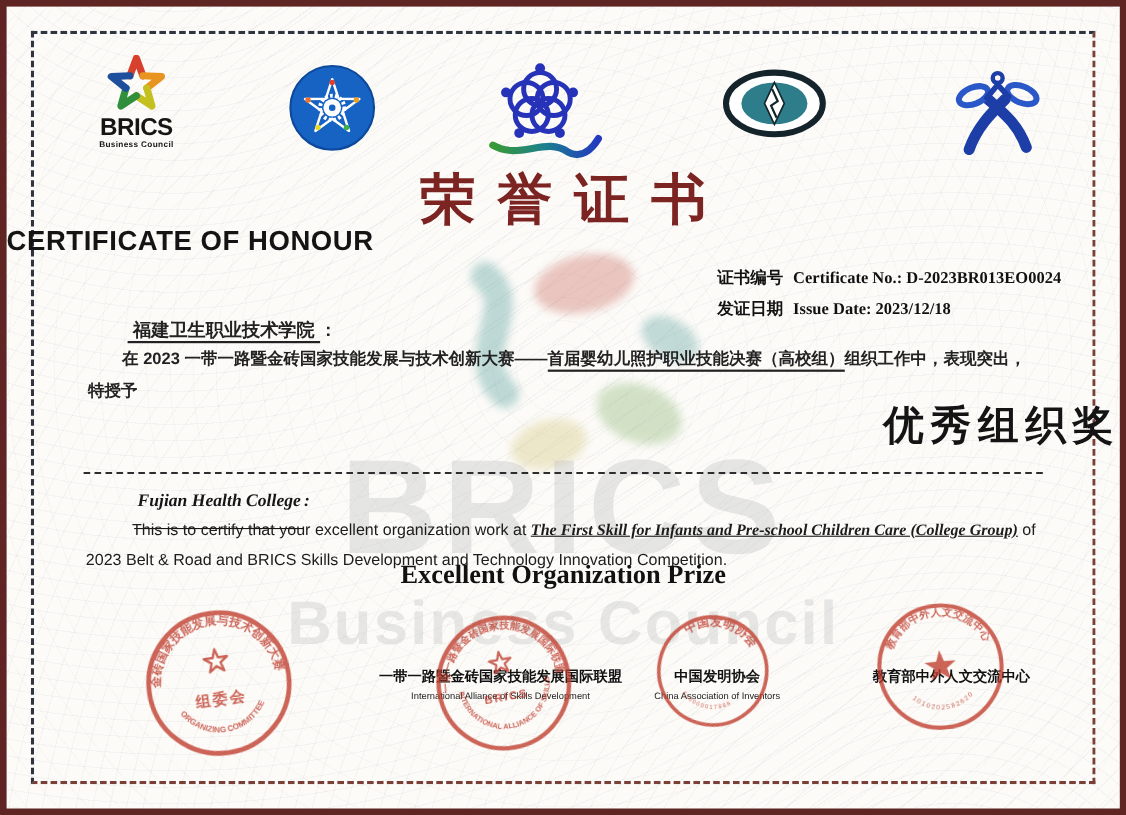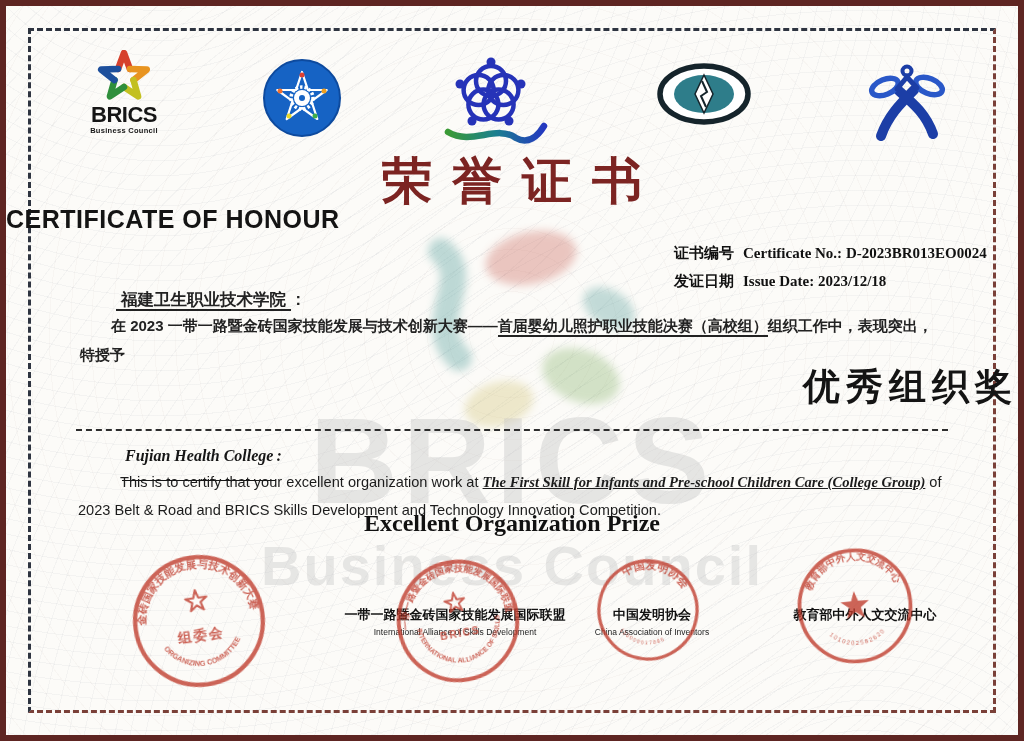--- a/index.html
+++ b/index.html
@@ -24,21 +24,21 @@
   .logo-brics{left:70px;top:44px;width:96px;}
   .brics-word{font-size:22px;font-weight:900;letter-spacing:-.5px;color:#151515;line-height:1;margin-top:-2px;}
   .brics-sub{font-size:7.5px;font-weight:700;color:#151515;letter-spacing:.3px;}
   .logo-circle{left:256px;top:52px;}
   .logo-knot{left:428px;top:46px;}
   .logo-oval{left:650px;top:56px;}
   .logo-person{left:850px;top:52px;}
   
   .title-zh{left:0;right:0;top:142px;text-align:center;z-index:2;font-family:"DejaVu Serif","Liberation Serif",serif;font-size:50px;font-weight:700;letter-spacing:20px;color:#7c2422;text-indent:20px;}
   .title-en{left:0;right:0;top:199px;z-index:2;font-size:25px;font-weight:700;letter-spacing:.5px;color:#141414;}
-  .meta{left:668px;top:233px;z-index:2;font-family:"Liberation Serif",serif;font-weight:700;font-size:15px;color:#111;line-height:27px;}
+  .meta{left:646px;top:233px;z-index:2;font-family:"Liberation Serif",serif;font-weight:700;font-size:15px;color:#111;line-height:27px;}
   .meta .zh{margin-right:9px;font-family:"Liberation Sans",sans-serif;}
   
   .recip-zh{left:110px;top:283px;z-index:2;font-size:16.5px;font-weight:700;color:#222;}
   .recip-zh .name{border-bottom:2px solid #222;padding:0 5px 1px 5px;}
   .para-zh{left:74px;top:311px;z-index:2;font-size:15px;font-weight:600;color:#222;white-space:nowrap;text-align:right;}
   .para-zh .ind{padding-left:31px;}
   .para-zh .ul{border-bottom:2px solid #222;font-weight:700;padding-bottom:1px;}
   .grant-zh{left:74px;top:340px;z-index:2;font-size:15px;font-weight:700;color:#222;text-align:right;}
   .award-zh{left:0;right:0;top:356px;text-align:right;z-index:2;font-size:37px;font-weight:800;letter-spacing:6px;color:#141414;}
   .sep{left:70px;right:70px;top:423px;border-top:2px dashed #2d2d2d;z-index:2;}

